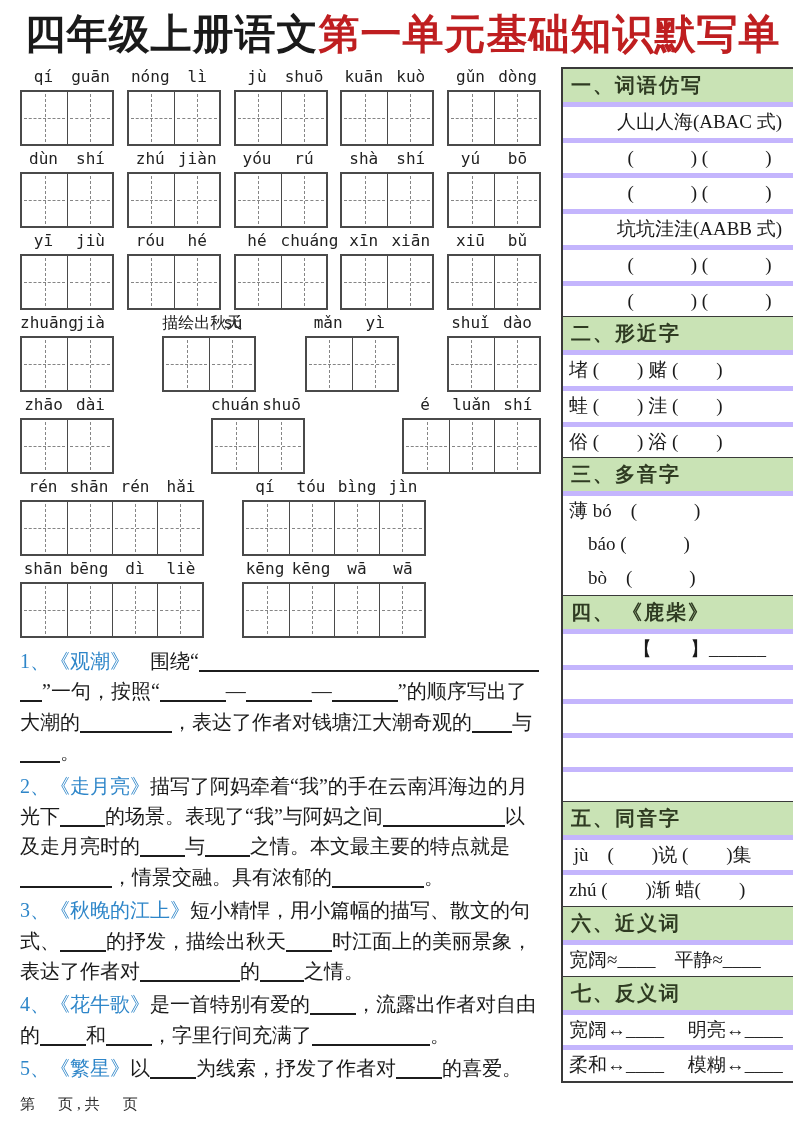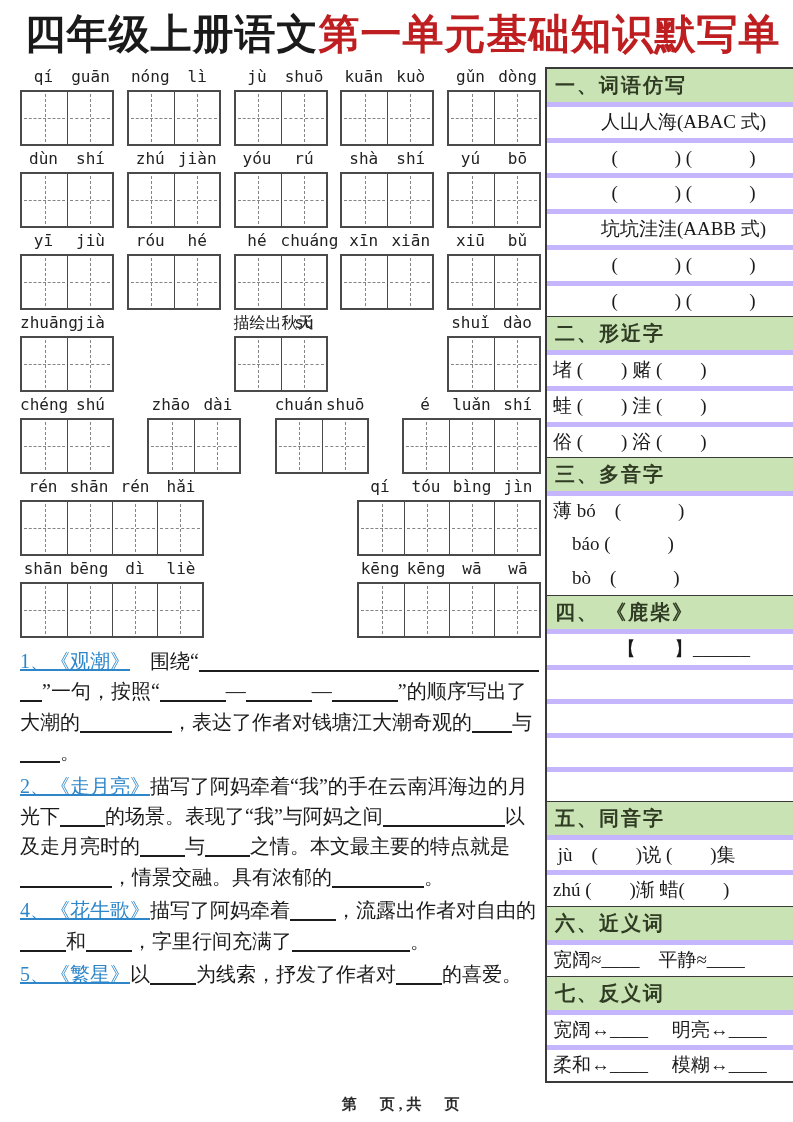--- a/index.html
+++ b/index.html
@@ -6,48 +6,48 @@
   body{
     width:793px;height:1122px;overflow:hidden;
     font-family:"Liberation Serif","DejaVu Serif",serif;
     color:#1a1a1a;position:relative;
   }
   .page{box-sizing:border-box;width:793px;height:1122px;padding:10px 8px 6px 20px;display:flex;flex-direction:column;}
   
   .title{margin:2px 0 10px 0;text-align:center;font-size:41px;font-weight:900;letter-spacing:1px;line-height:1.1;white-space:nowrap;}
   .t-red{color:var(--title-red,#bf1e20);text-align:right;}
   
-  .main{display:flex;gap:4px;flex:1;}
+  .main{display:flex;gap:20px;flex:1;}
   .left{width:521px;flex:none;}
   
   .p-row{display:flex;margin-bottom:3px;}
   .p-row.spread{justify-content:space-between;}
-  .p-row.left{justify-content:space-between;gap:38px;}
+  .p-row.left{justify-content:flex-start;gap:38px;}
   .group{display:flex;flex-direction:column;}
   .py{display:flex;height:23px;font-family:"DejaVu Sans Mono",monospace;font-size:16px;color:#222;}
   .py span{flex:1;width:46px;text-align:center;white-space:nowrap;}
   .grid{display:flex;border:2px solid #4a4a4a;background:#fff;}
   .cell{position:relative;width:45px;height:52px;box-sizing:border-box;}
   .cell + .cell{border-left:1px solid #4a4a4a;}
   .cell::before{content:"";position:absolute;left:2px;right:2px;top:50%;border-top:1px dashed #858585;}
   .cell::after{content:"";position:absolute;top:2px;bottom:2px;left:50%;border-left:1px dashed #858585;}
   
   #questions{margin-top:8px;}
   .q{margin:0 0 3px 0;font-size:20px;line-height:1.52;text-align:left;}
-  .q-label{color:var(--lesson-blue,#2e86c9);text-decoration:underline;}
+  .q-label{color:var(--lesson-blue,#2e86c9);}
   .blank{display:inline-block;border-bottom:2px solid #1c1c1c;height:1em;vertical-align:-4px;}
   
   .sidebar{width:277px;flex:none;box-sizing:border-box;border:2px solid #3a3a3a;align-self:flex-start;background:#fff;}
   .s-head{background:var(--green-bg,#c9e3b5);color:var(--green-text,#2f3b22);font-weight:bold;font-size:20px;letter-spacing:2px;padding:3px 8px;border-top:1px solid #3a3a3a;line-height:1.35;}
   .sidebar > :first-child{border-top:none;}
   .s-row{min-height:34px;box-sizing:border-box;font-size:19px;padding:3px 6px;border-top:5px solid #c4b5fd;display:flex;align-items:center;white-space:pre;line-height:1.3;}
   .s-row.center{justify-content:center;}
   .s-row.joined{border-top:none;}
   
-  .footer{text-align:center;font-size:15px;color:#2b2b2b;letter-spacing:4px;padding:4px 0 2px 0;font-weight:bold;}
+  .footer{font-size:15px;color:#2b2b2b;letter-spacing:4px;padding:4px 0 2px 0;}
 </style>
 </head>
 <body>
 
 <div class="page">
   <h1 class="title"><span class="t-black">四年级上册语文</span><span class="t-red">第一单元基础知识默写单</span></h1>
 
   <div class="main">
     <div class="left">
       <div id="pinyin-area">
@@ -223,40 +223,40 @@
                 <span>描绘出秋天</span>
                 <span>sú</span>
               </div>
               <div class="grid">
                 <div class="cell"></div>
                 <div class="cell"></div>
               </div>
             </div>
             <div class="group">
               <div class="py">
+                <span>mǎn</span>
+                <span>yì</span>
+              </div>
+              <div class="grid">
+                <div class="cell"></div>
+                <div class="cell"></div>
+              </div>
+            </div>
+            <div class="group">
+              <div class="py">
                 <span>shuǐ</span>
                 <span>dào</span>
               </div>
               <div class="grid">
                 <div class="cell"></div>
                 <div class="cell"></div>
               </div>
             </div>
           </div>
           <div class="p-row spread">
-            <div class="group">
-              <div class="py">
-                <span>chéng</span>
-                <span>shú</span>
-              </div>
-              <div class="grid">
-                <div class="cell"></div>
-                <div class="cell"></div>
-              </div>
-            </div>
             <div class="group">
               <div class="py">
                 <span>zhāo</span>
                 <span>dài</span>
               </div>
               <div class="grid">
                 <div class="cell"></div>
                 <div class="cell"></div>
               </div>
             </div>
@@ -340,21 +340,22 @@
                 <div class="cell"></div>
                 <div class="cell"></div>
                 <div class="cell"></div>
               </div>
             </div>
           </div>
         </div>
       <div id="questions">
           <p class="q"><span class="q-label">1、《观潮》</span><span>　围绕“</span><span class="blank" style="width: 340px;"></span><span class="blank" style="width: 22px;"></span><span>”一句，按照“</span><span class="blank" style="width: 66px;"></span><span>—</span><span class="blank" style="width: 66px;"></span><span>—</span><span class="blank" style="width: 66px;"></span><span>”的顺序写出了大潮的</span><span class="blank" style="width: 92px;"></span><span>，表达了作者对钱塘江大潮奇观的</span><span class="blank" style="width: 40px;"></span><span>与</span><span class="blank" style="width: 40px;"></span><span>。</span></p>
           <p class="q"><span class="q-label"> 2、《走月亮》</span><span>描写了阿妈牵着“我”的手在云南洱海边的月光下</span><span class="blank" style="width: 45px;"></span><span>的场景。表现了“我”与阿妈之间</span><span class="blank" style="width: 98px;"></span><span class="blank" style="width: 24px;"></span><span>以及走月亮时的</span><span class="blank" style="width: 45px;"></span><span>与</span><span class="blank" style="width: 45px;"></span><span>之情。本文最主要的特点就是</span><span class="blank" style="width: 92px;"></span><span>，情景交融。具有浓郁的</span><span class="blank" style="width: 92px;"></span><span>。</span></p>
-          <p class="q"><span class="q-label">4、《花牛歌》</span><span>描写了阿妈牵着</span><span class="blank" style="width: 46px;"></span><span>，流露出作者对自由的</span><span class="blank" style="width: 46px;"></span><span>和</span><span class="blank" style="width: 46px;"></span><span>，字里行间充满了</span><span class="blank" style="width: 118px;"></span><span>。</span></p>
+          <p class="q"><span class="q-label">3、《秋晚的江上》</span><span>短小精悍，用小篇幅的描写、散文的句式、</span><span class="blank" style="width: 46px;"></span><span>的抒发，描绘出秋天</span><span class="blank" style="width: 46px;"></span><span>时江面上的美丽景象，表达了作者对</span><span class="blank" style="width: 100px;"></span><span>的</span><span class="blank" style="width: 44px;"></span><span>之情。</span></p>
+          <p class="q"><span class="q-label">4、《花牛歌》</span><span>是一首特别有爱的</span><span class="blank" style="width: 46px;"></span><span>，流露出作者对自由的</span><span class="blank" style="width: 46px;"></span><span>和</span><span class="blank" style="width: 46px;"></span><span>，字里行间充满了</span><span class="blank" style="width: 118px;"></span><span>。</span></p>
           <p class="q"><span class="q-label">5、《繁星》</span><span>以</span><span class="blank" style="width: 46px;"></span><span>为线索，抒发了作者对</span><span class="blank" style="width: 46px;"></span><span>的喜爱。</span></p>
         </div>
     </div>
     <div id="sidebar" class="sidebar">
         <div class="s-head">一、词语仿写</div>
         <div class="s-row center">人山人海(ABAC 式)</div>
         <div class="s-row center">(　　　) (　　　)</div>
         <div class="s-row center">(　　　) (　　　)</div>
         <div class="s-row center">坑坑洼洼(AABB 式)</div>
         <div class="s-row center">(　　　) (　　　)</div>

